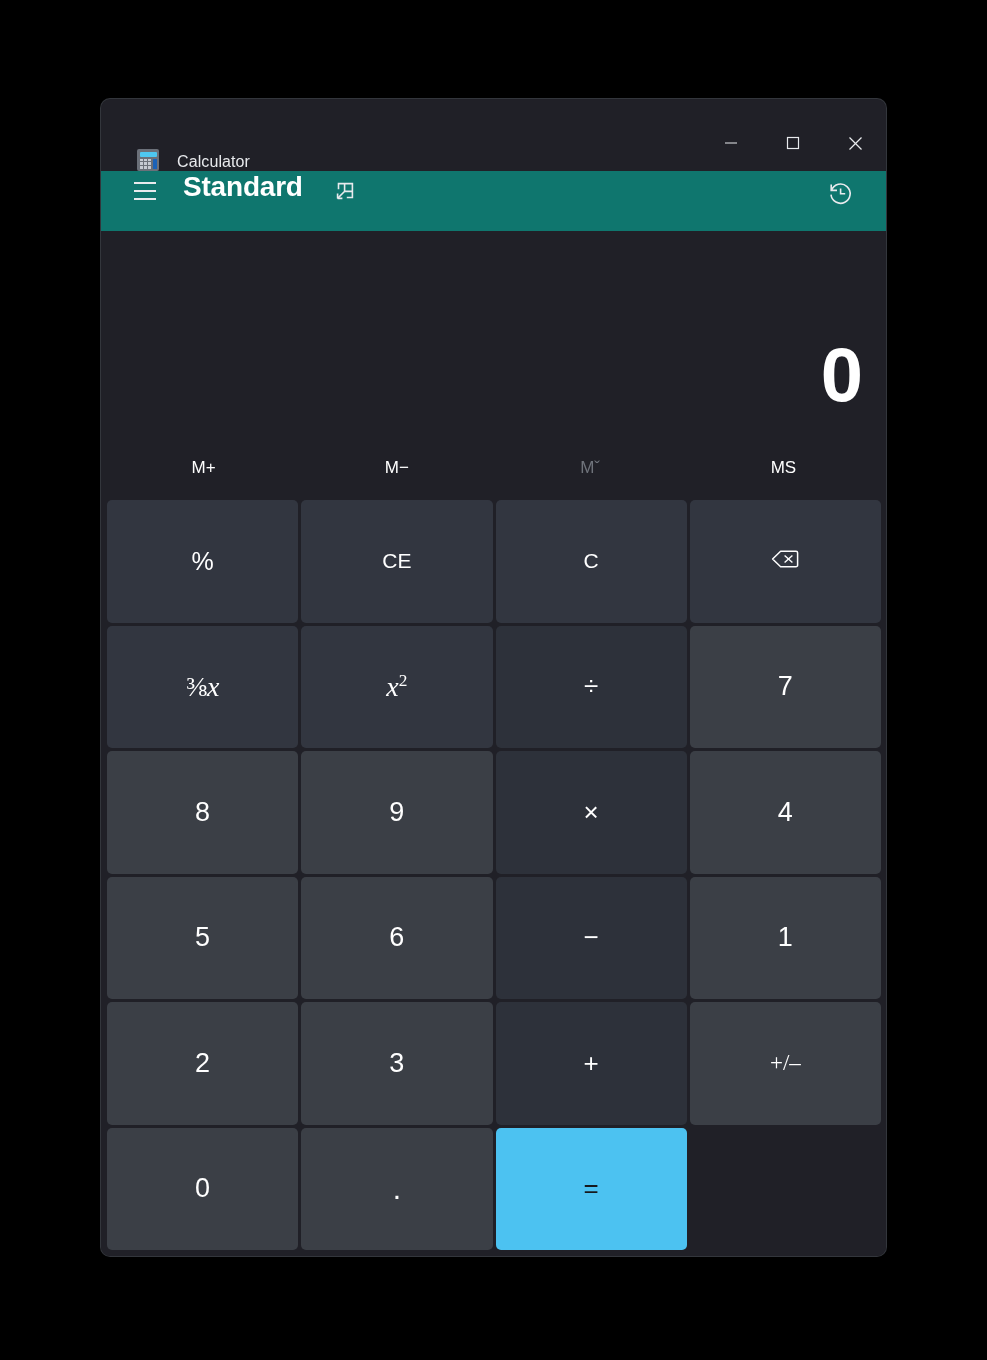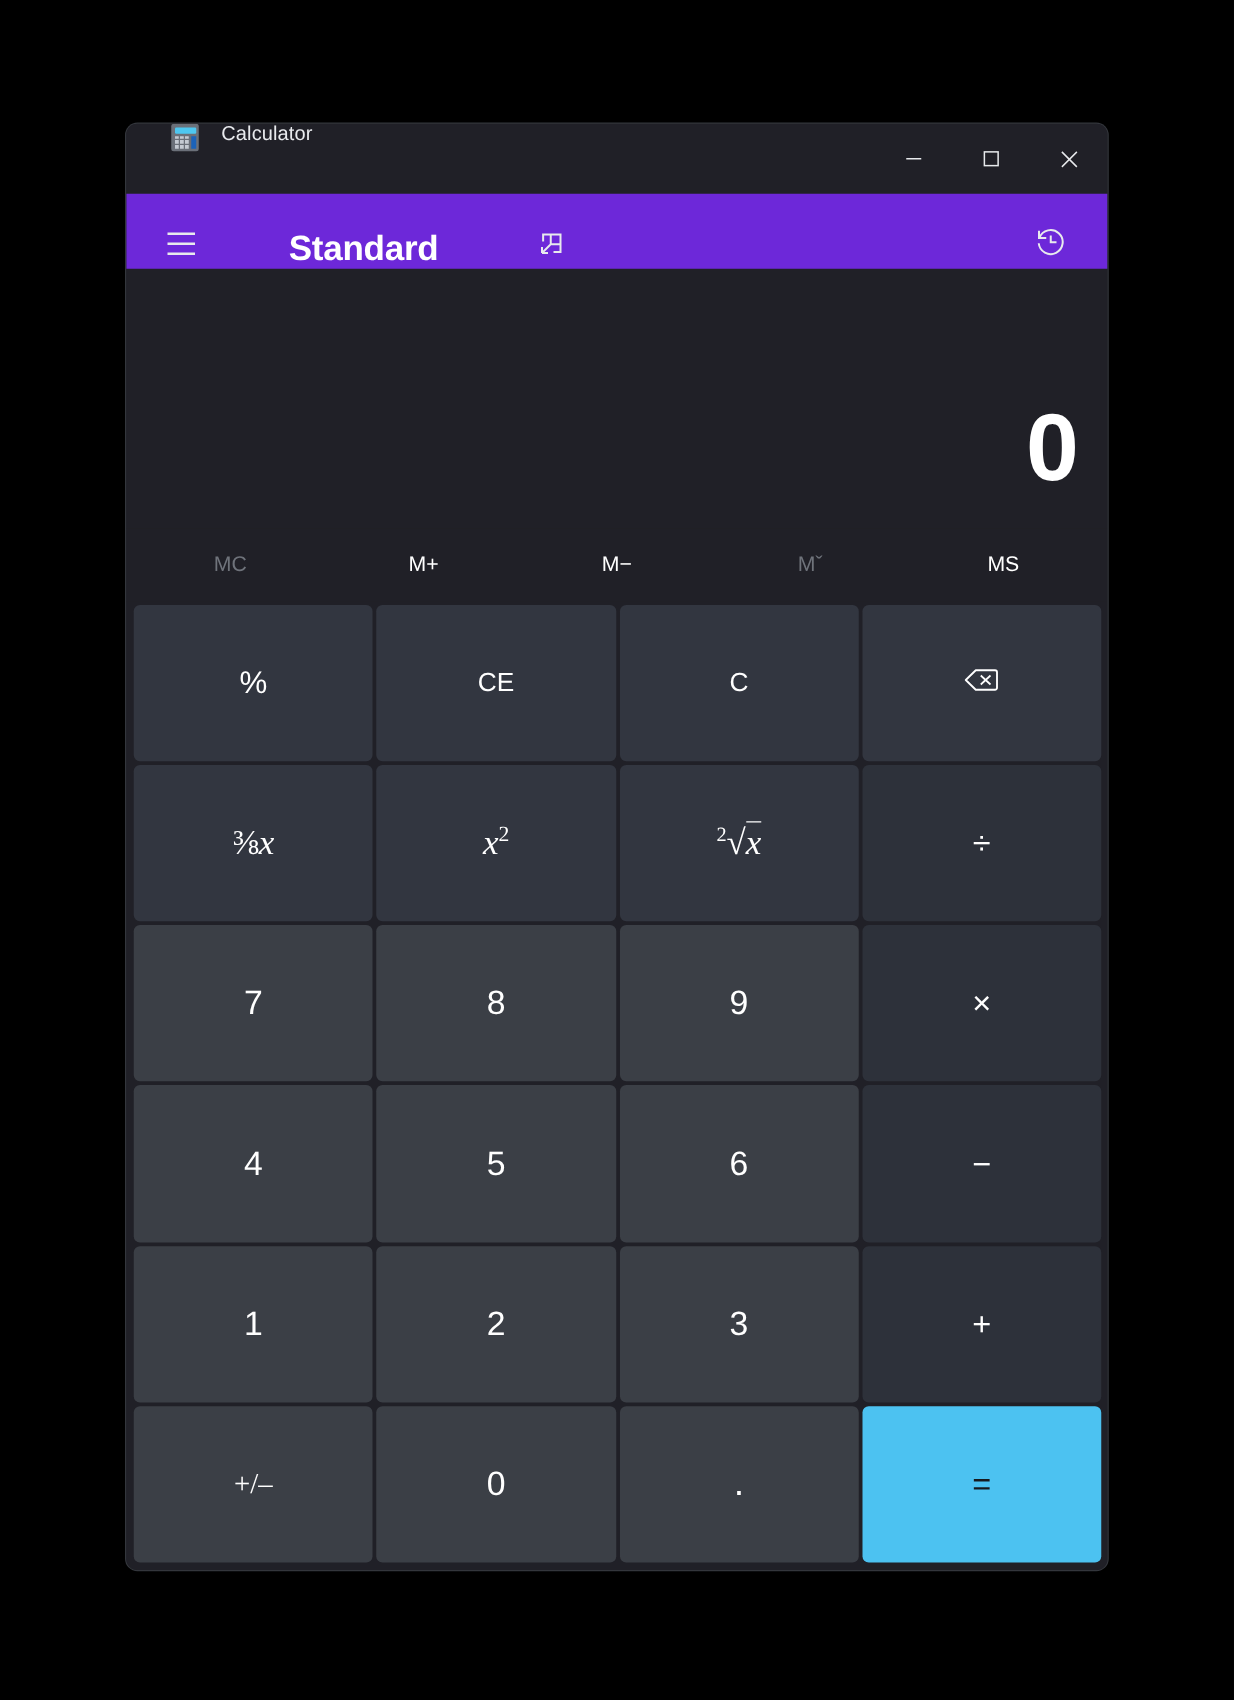--- a/index.html
+++ b/index.html
@@ -26,22 +26,23 @@
     display: flex;
     flex-direction: column;
   }
 
   
   #title-bar {
     height: 56px;
     flex: 0 0 56px;
     background: #202027;
     display: flex;
-    align-items: flex-start;
+    align-items: flex-end;
     position: relative;
+    margin-top: 16px;
   }
   #app-icon {
     width: 22px;
     height: 22px;
     margin-left: 36px;
     flex: 0 0 22px;
     position: relative;
   }
   .ic-body {
     position: absolute;
@@ -91,24 +92,23 @@
     align-items: center;
     justify-content: center;
     color: #e8eaed;
   }
 
   
   #app-header {
     height: 60px;
     flex: 0 0 60px;
     display: flex;
-    align-items: flex-end;
-    background: #6d28d9;
+    align-items: flex-start;
+    background: #0f766e;
     position: relative;
-    gap: 48px;
   }
   #hamburger-button {
     width: 44px; height: 40px;
     margin-left: 22px;
     display: flex;
     flex-direction: column;
     align-items: center;
     justify-content: center;
     gap: 6px;
     border-radius: 4px;
@@ -288,21 +288,20 @@
         <path d="M13.6 8.4 V13.8 H18.2"></path>
       </svg>
     </div>
   </div>
 
   <div id="display-area">
     <div id="display-value">0</div>
   </div>
 
   <div id="memory-row">
-    <div class="mem-btn disabled">MC</div>
     <div class="mem-btn">M+</div>
     <div class="mem-btn">M−</div>
     <div class="mem-btn disabled">Mˇ</div>
     <div class="mem-btn">MS</div>
   </div>
 
   <div id="keypad">
 
     <div class="key func">
       <span class="lbl-sym">%</span>
@@ -322,23 +321,20 @@
         </svg>
       </span>
     </div>
 
     <div class="key func">
       <span class="lbl-math"><span class="frac">⅜</span>x</span>
     </div>
     <div class="key func">
       <span class="lbl-math">x<span class="sup">2</span></span>
     </div>
-    <div class="key func">
-      <span class="lbl-math"><span class="sup" style="font-size:0.58em;">2</span>√<span style="border-top:1.3px solid #fff; padding-top:1px;">x</span></span>
-    </div>
     <div class="key op">
       <span class="lbl-op">÷</span>
     </div>
 
     <div class="key num">
       <span>7</span>
     </div>
     <div class="key num">
       <span>8</span>
     </div>

